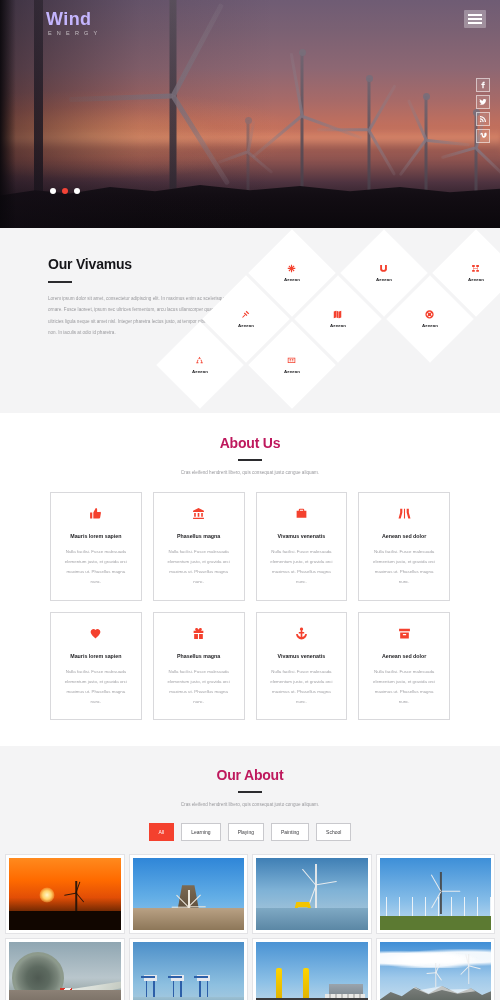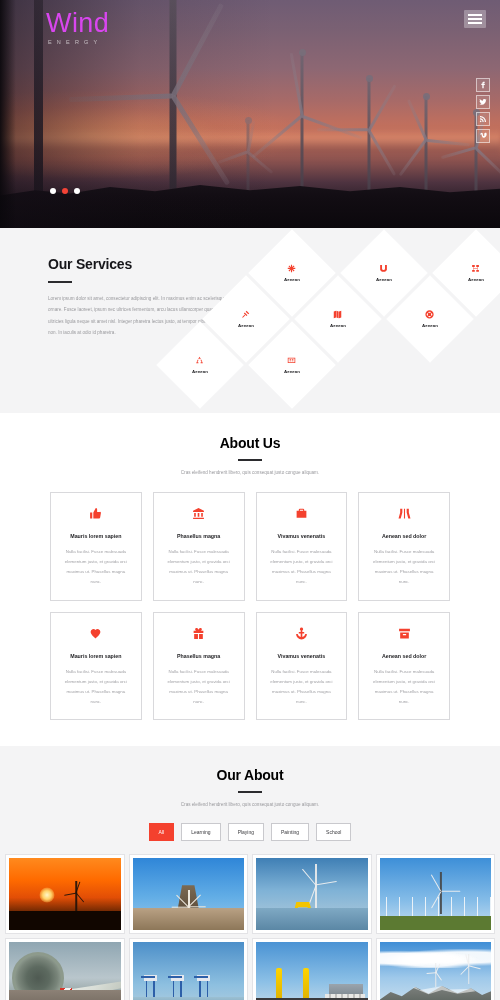--- a/index.html
+++ b/index.html
@@ -117,23 +117,23 @@
     position: absolute; left: 0; right: 0; top: 0;
     height: 48px;
     display: flex; align-items: flex-start;
     justify-content: space-between;
     padding: 10px 14px 0 46px;
     z-index: 6;
   }
   .logo { line-height: 1; }
   .logo-main {
     display: block;
-    font-size: 27px;
-    font-weight: 400;
-    color: #d946ef;
+    font-size: 18px;
+    font-weight: 700;
+    color: #c4b5fd;
     letter-spacing: .4px;
   }
   .logo-sub {
     display: block;
     font-size: 5.5px;
     letter-spacing: 5.2px;
     color: rgba(255,255,255,.62);
     margin-top: 3px;
     padding-left: 2px;
   }
@@ -242,21 +242,21 @@
     display: flex; flex-direction: column;
     align-items: center; gap: 4px;
   }
   .dia-in svg { width: 9px; height: 9px; fill: #f4412e; display: block; }
   .dia-lbl { font-size: 4.4px; font-weight: 700; color: #1d1d20; }
 
   
   .about { background: #ffffff; padding: 22px 0 26px; }
   .sec-head { text-align: center; }
   .sec-title {
-    font-size: 14px; font-weight: 700; color: #000000; letter-spacing: -.2px;
+    font-size: 14px; font-weight: 700; color: #be185d; letter-spacing: -.2px;
   }
   .rule-c { width: 24px; height: 2px; background: #2b2b2e; margin: 8px auto 9px; }
   .sec-sub { font-size: 4.6px; color: #9a9a9e; }
 
   .card-grid {
     display: grid;
     grid-template-columns: repeat(4, 1fr);
     gap: 11px;
     padding: 0 50px;
     margin-top: 17px;
@@ -501,21 +501,21 @@
 
   <div class="hero-dots">
     <span></span>
     <span class="active"></span>
     <span></span>
   </div>
 </section>
 
 <section class="services">
   <div class="svc-left">
-    <h2 class="sec-title-left">Our Services</h2>
+    <h2 class="sec-title-left">Our Vivamus</h2>
     <div class="rule-left"></div>
     <p class="svc-body">Lorem ipsum dolor sit amet, consectetur adipiscing elit. In maximus enim ac scelerisque ornare. Fusce laoreet, ipsum nec ultrices fermentum, arcu lacus ullamcorper quam, quis ultricies ligula neque sit amet nisl. Integer pharetra lectus justo, at tempor nibh maximus non. In iaculis at odio id pharetra.</p>
   </div>
 
   <div class="diamonds">
 
     <div class="dia" style="left:56px; top:6px;">
       <div class="dia-in">
         <svg viewBox="0 0 24 24">
             <path d="M10.5 2h3v6.2l4.4-4.4 2.1 2.1-4.4 4.4H22v3h-6.4l4.4 4.4-2.1 2.1-4.4-4.4V22h-3v-6.6l-4.4 4.4-2.1-2.1 4.4-4.4H2v-3h6.4L4 6.3l2.1-2.1 4.4 4.4V2z"></path>

